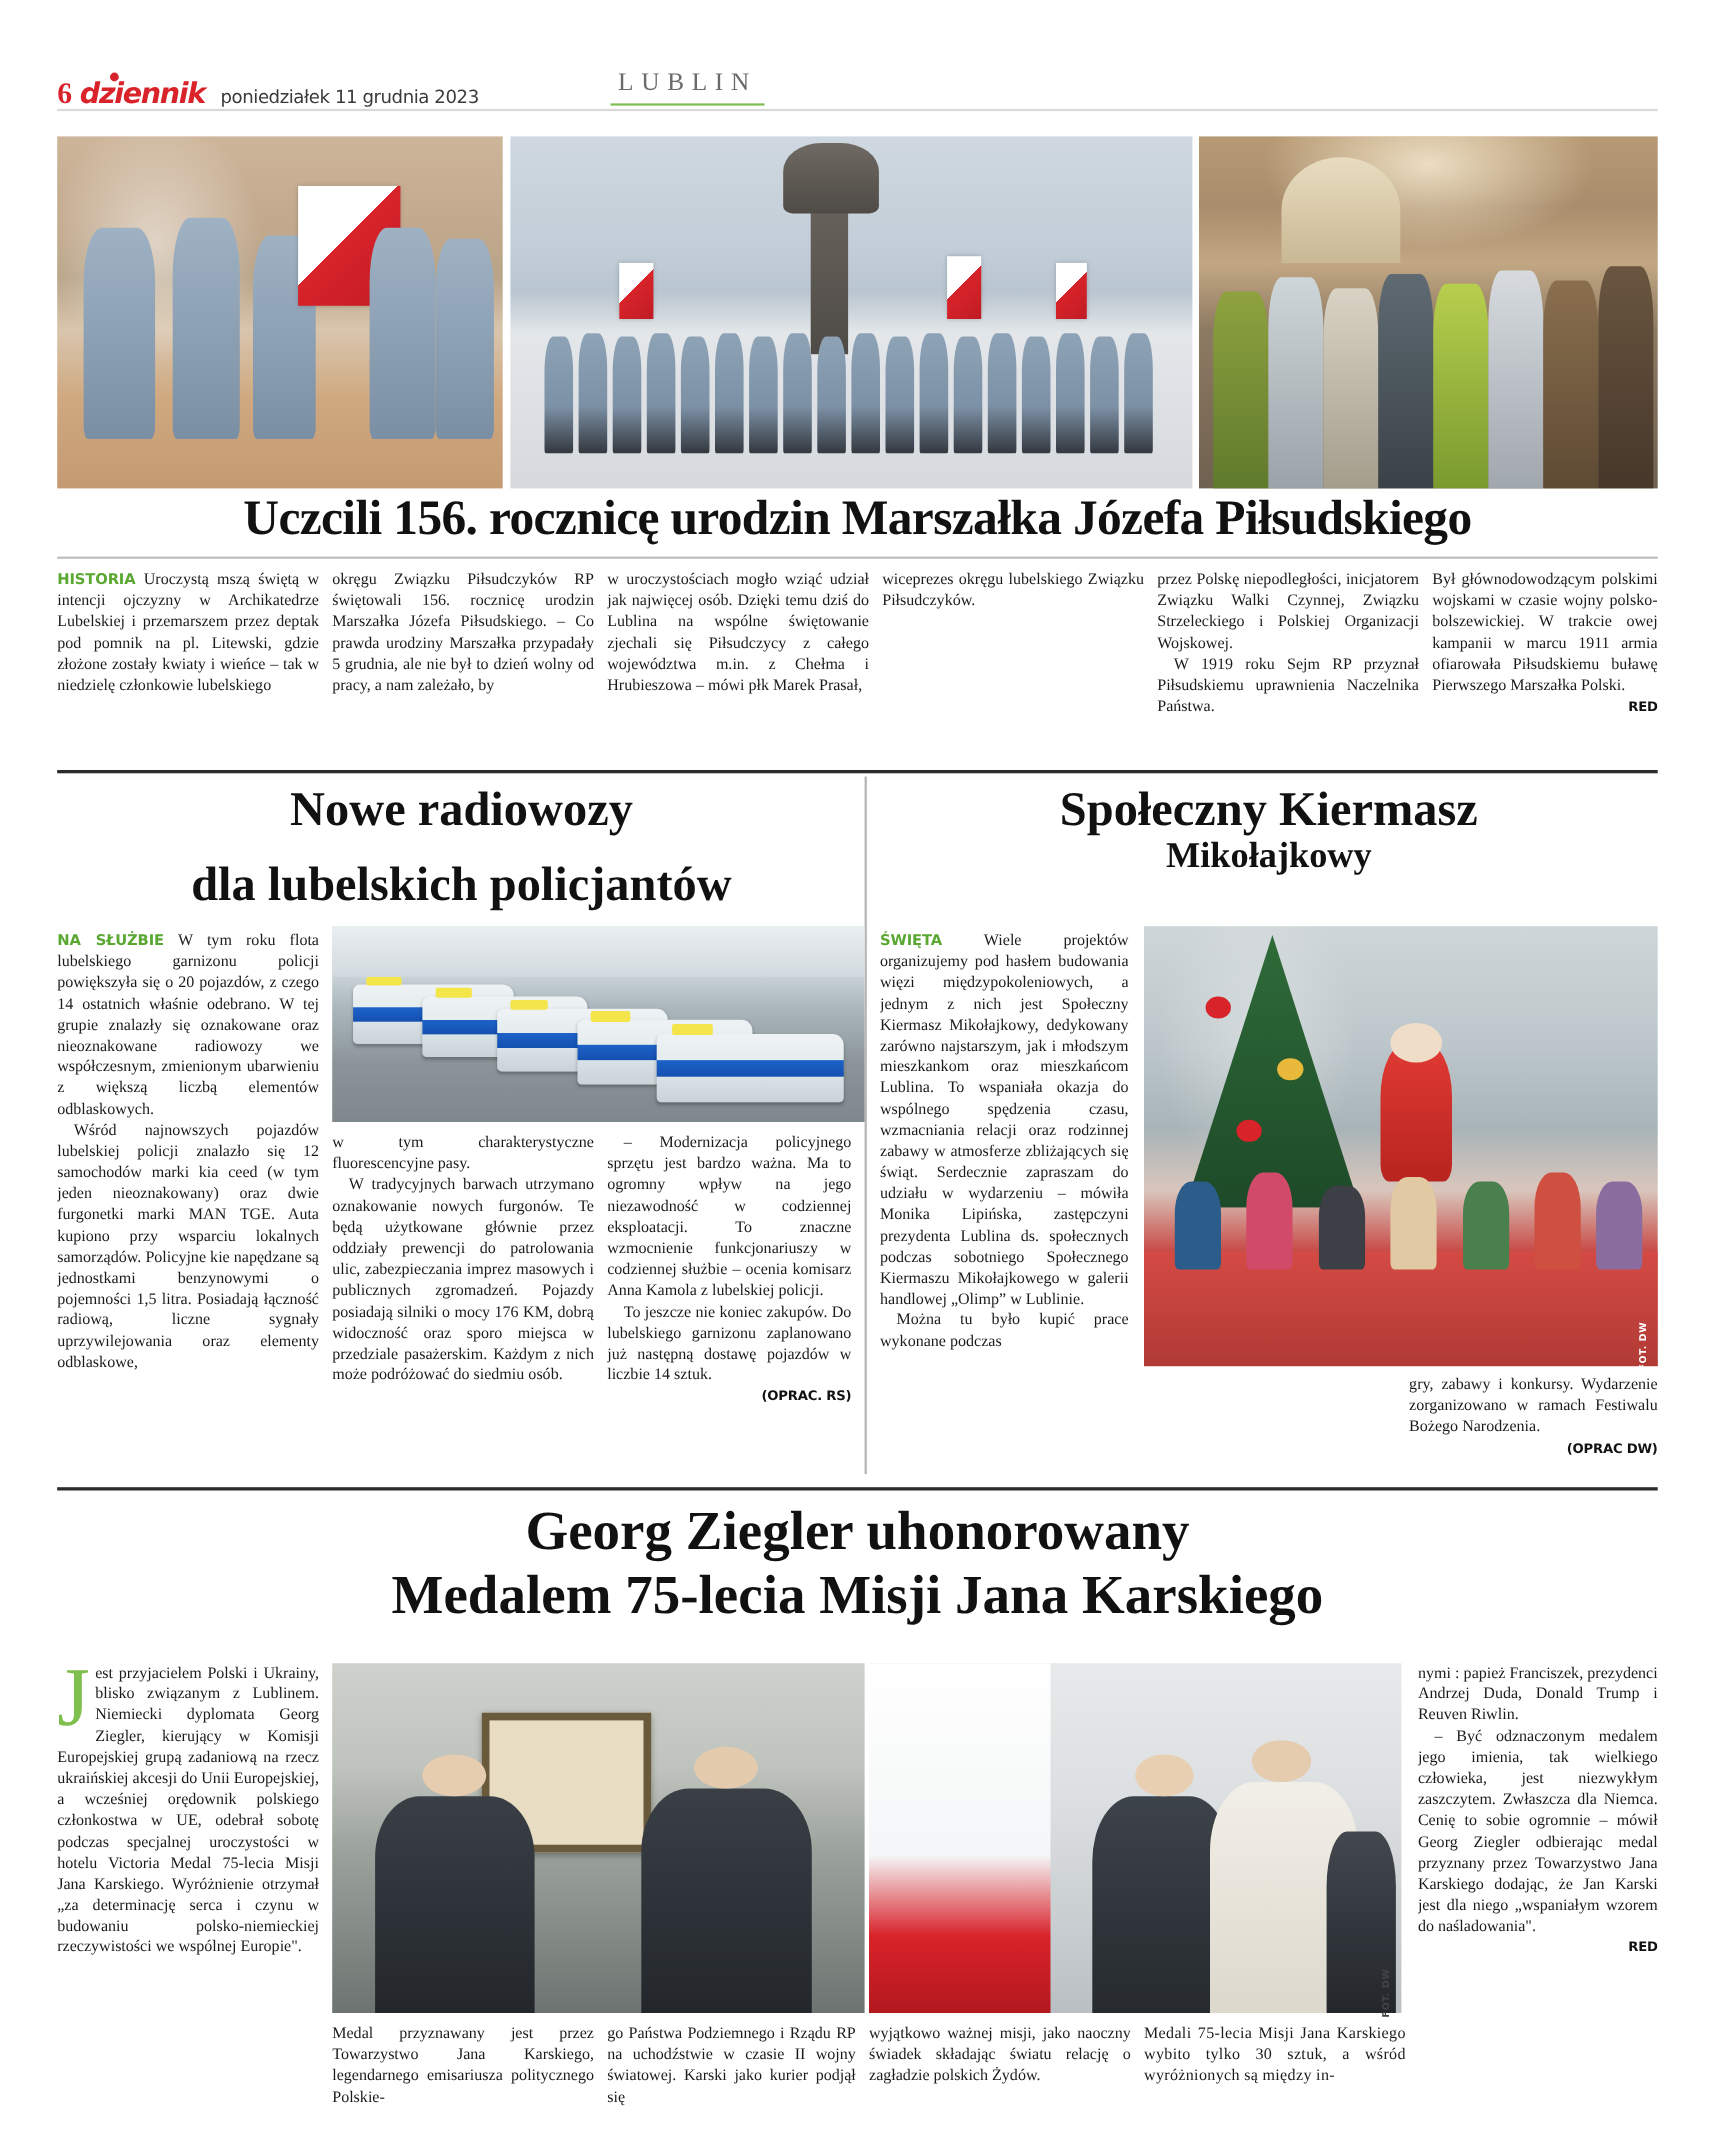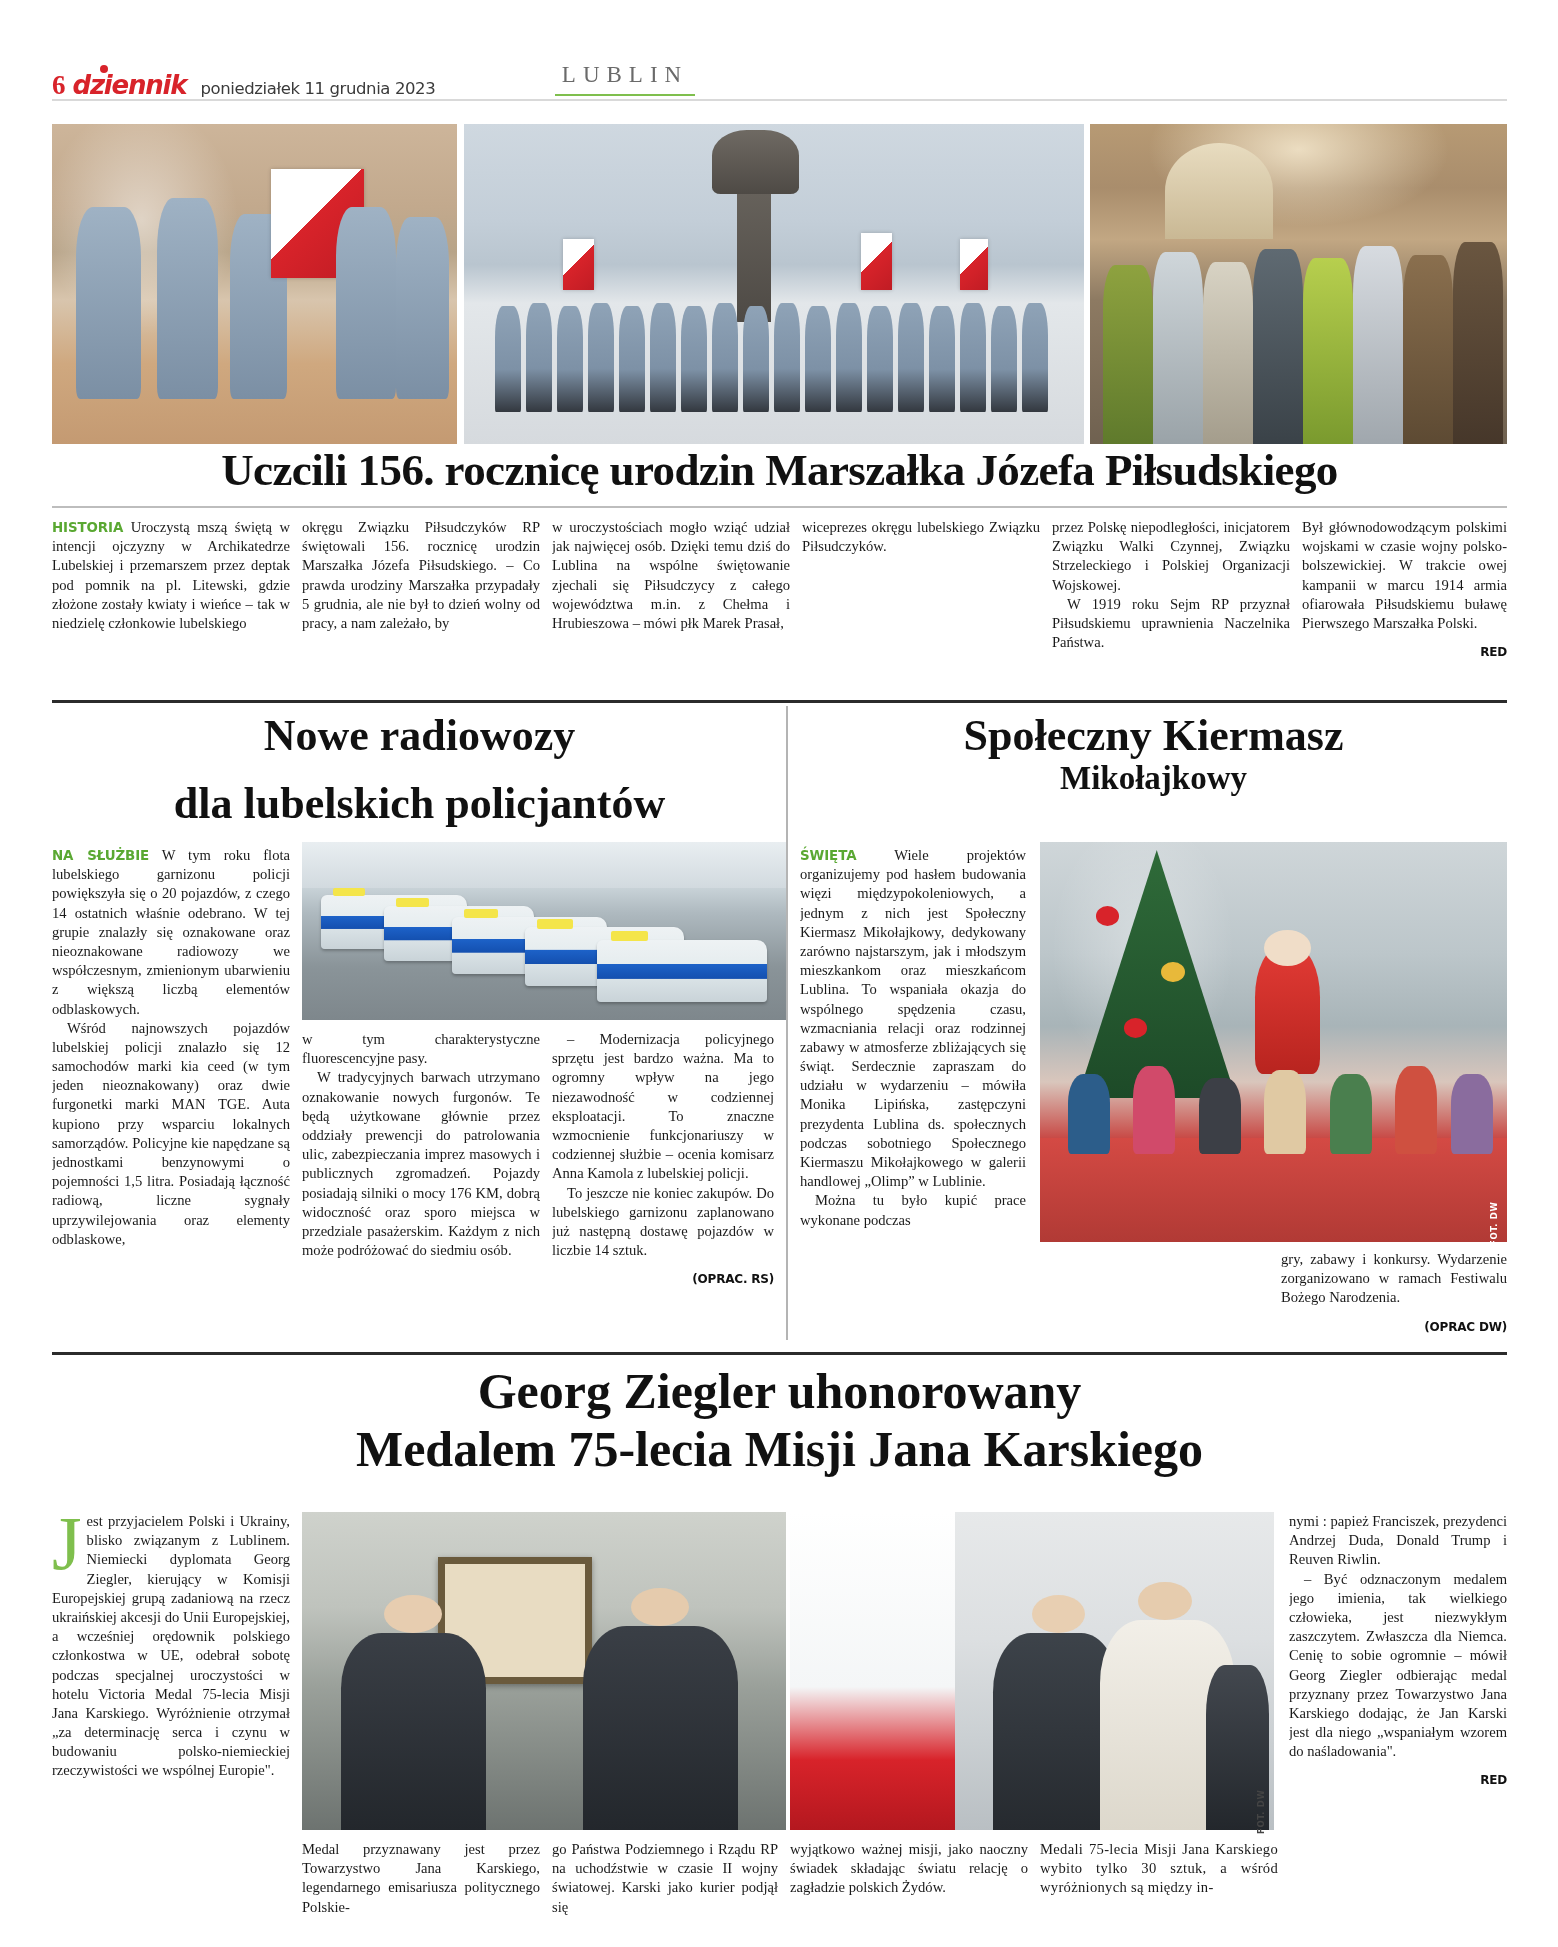--- a/index.html
+++ b/index.html
@@ -123,21 +123,21 @@
     font-size: 13.4px;
     color: #5aa832;
     letter-spacing: -0.1px;
   }
   .sig {
     font-family: "DejaVu Sans", sans-serif;
     font-weight: 700;
     font-size: 12px;
     text-align: right;
     display: block;
-    margin-top: 12px;
+    margin-top: 2px;
     color: #111;
     letter-spacing: -0.2px;
   }
   .dropcap {
     float: left;
     font-family: "Liberation Serif", serif;
     font-size: 76px;
     line-height: 0.78;
     font-weight: 400;
     color: #7fbf4d;
@@ -313,21 +313,21 @@
     <p class="noind">w uroczystościach mogło wziąć udział jak najwięcej osób. Dzięki temu dziś do Lublina na wspólne świętowanie zjechali się Piłsudczycy z całego województwa m.in. z Chełma i Hrubieszowa – mówi płk Marek Prasał,</p>
   </div>
   <div class="col" style="left:802px; top:518px; width:238px; height:172px;">
     <p class="noind">wiceprezes okręgu lubelskiego Związku Piłsudczyków.</p>
   </div>
   <div class="col" style="left:1052px; top:518px; width:238px; height:172px;">
     <p class="noind">przez Polskę niepodległości, inicjatorem Związku Walki Czynnej, Związku Strzeleckiego i Polskiej Organizacji Wojskowej.</p>
     <p>W 1919 roku Sejm RP przyznał Piłsudskiemu uprawnienia Naczelnika Państwa.</p>
   </div>
   <div class="col" style="left:1302px; top:518px; width:205px; height:172px;">
-    <p class="noind">Był głównodowodzącym polskimi wojskami w czasie wojny polsko-bolszewickiej. W trakcie owej kampanii w marcu 1914 armia ofiarowała Piłsudskiemu buławę Pierwszego Marszałka Polski.</p>
+    <p class="noind">Był głównodowodzącym polskimi wojskami w czasie wojny polsko-bolszewickiej. W trakcie owej kampanii w marcu 1911 armia ofiarowała Piłsudskiemu buławę Pierwszego Marszałka Polski.</p>
     <span class="sig">RED</span>
   </div>
 
   <div class="hrule" style="left:52px; top:700px; width:1455px; height:2.5px; background:#2b2b2b;"></div>
 
   <div class="headline" style="left:52px; top:714px; width:735px; font-size:44px;">Nowe radiowozy</div>
   <div class="headline" style="left:52px; top:762px; width:735px; font-size:44px;margin-top:20px;">dla lubelskich policjantów</div>
 
   <div class="vrule" style="left:786px; top:706px; width:1.5px; height:634px; background:#b4b4b4;"></div>
 

